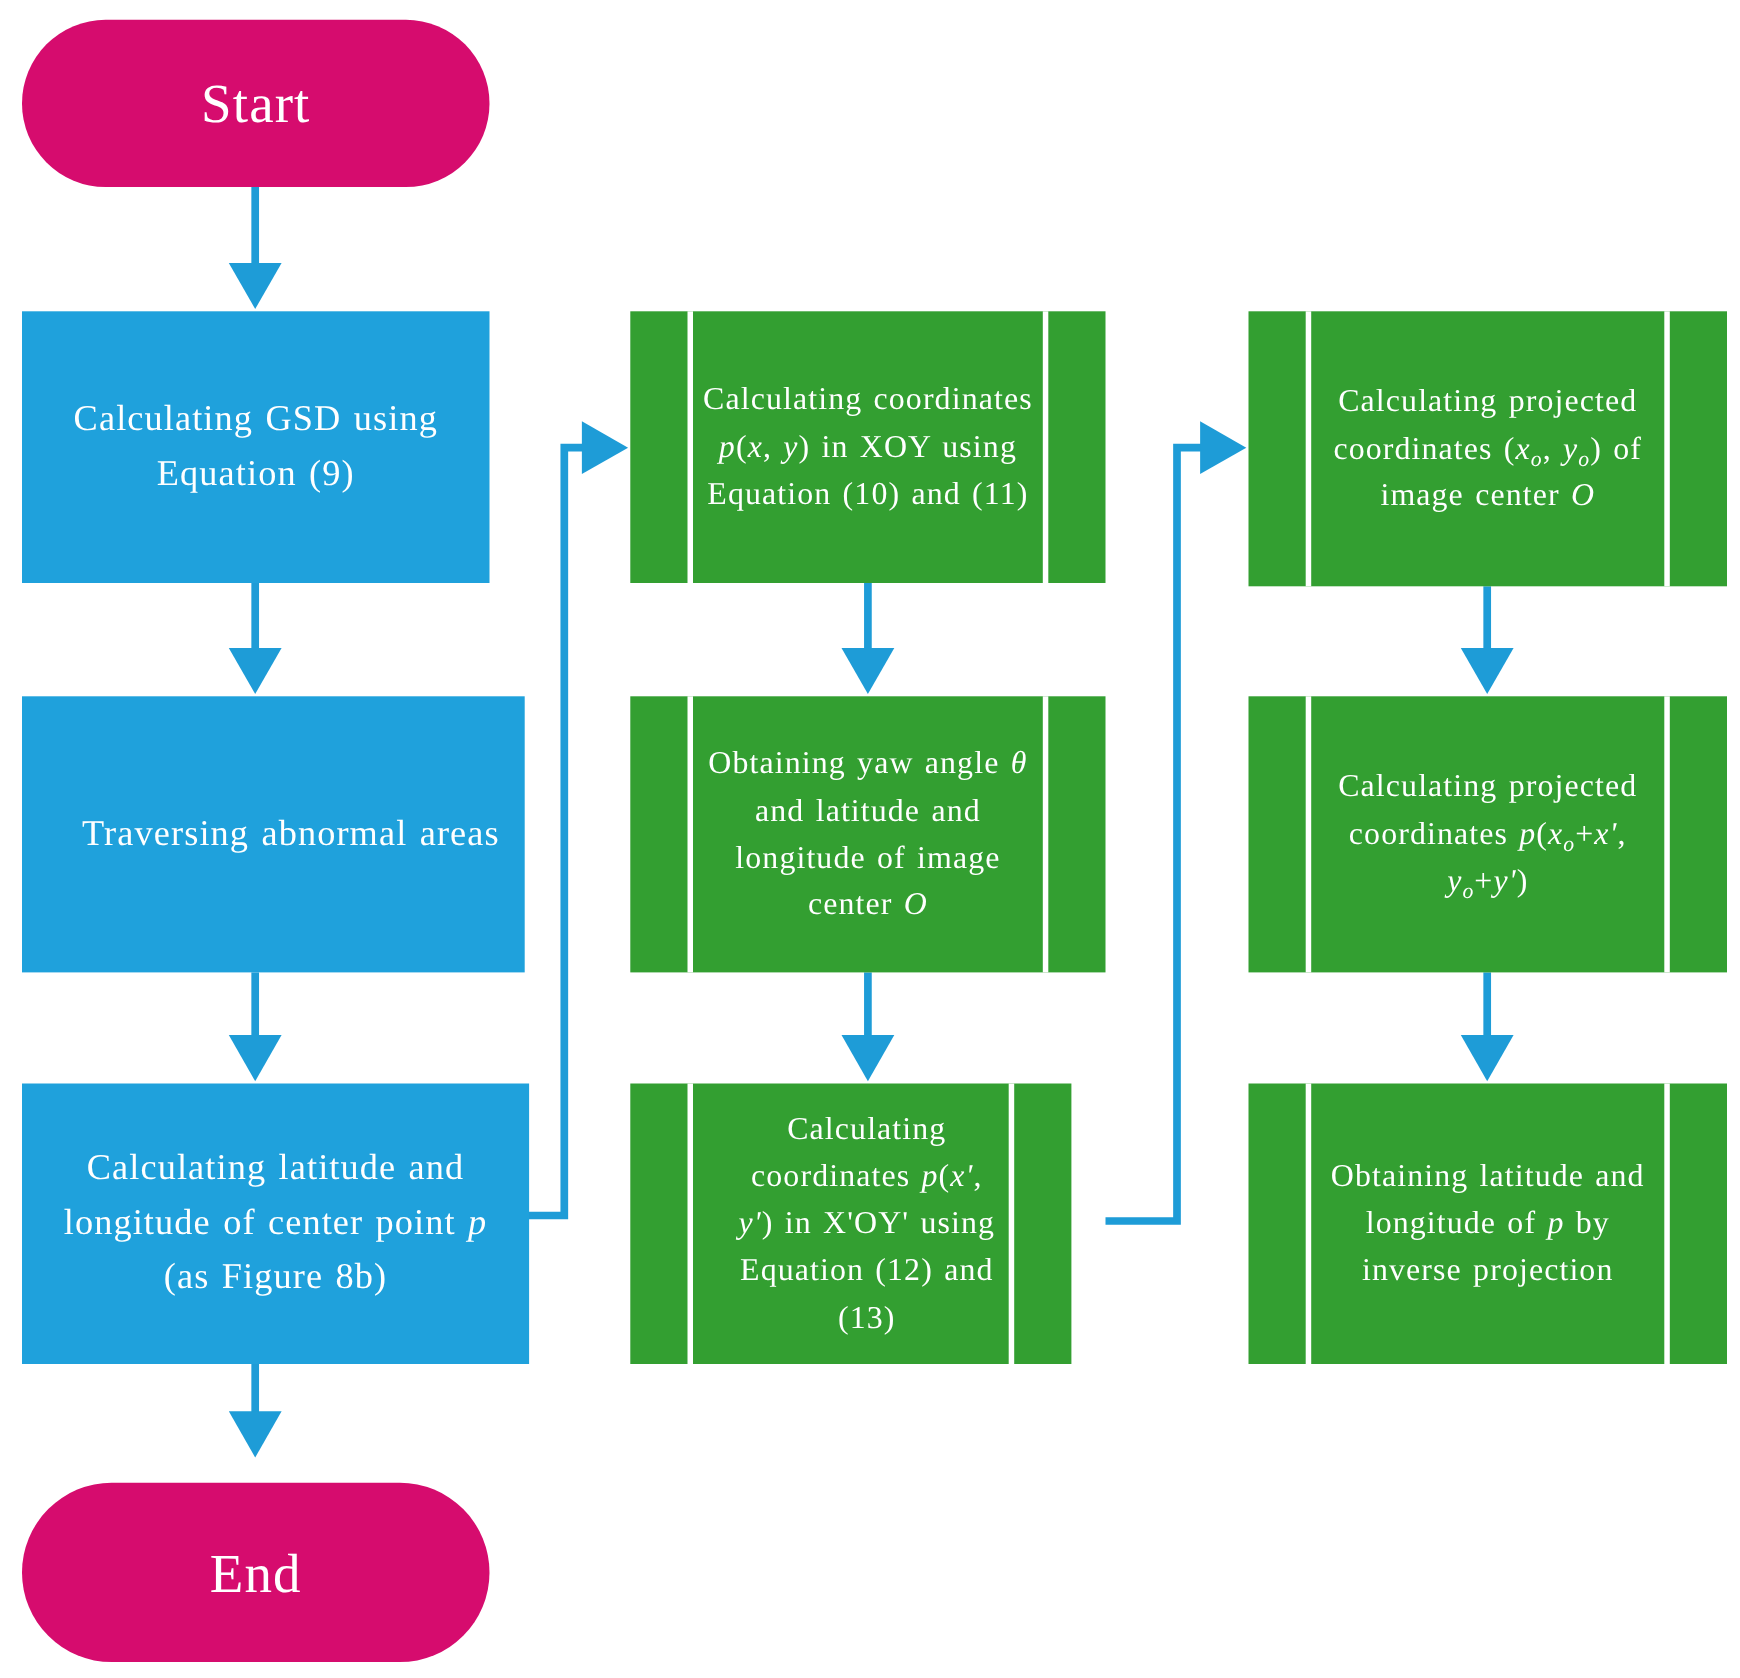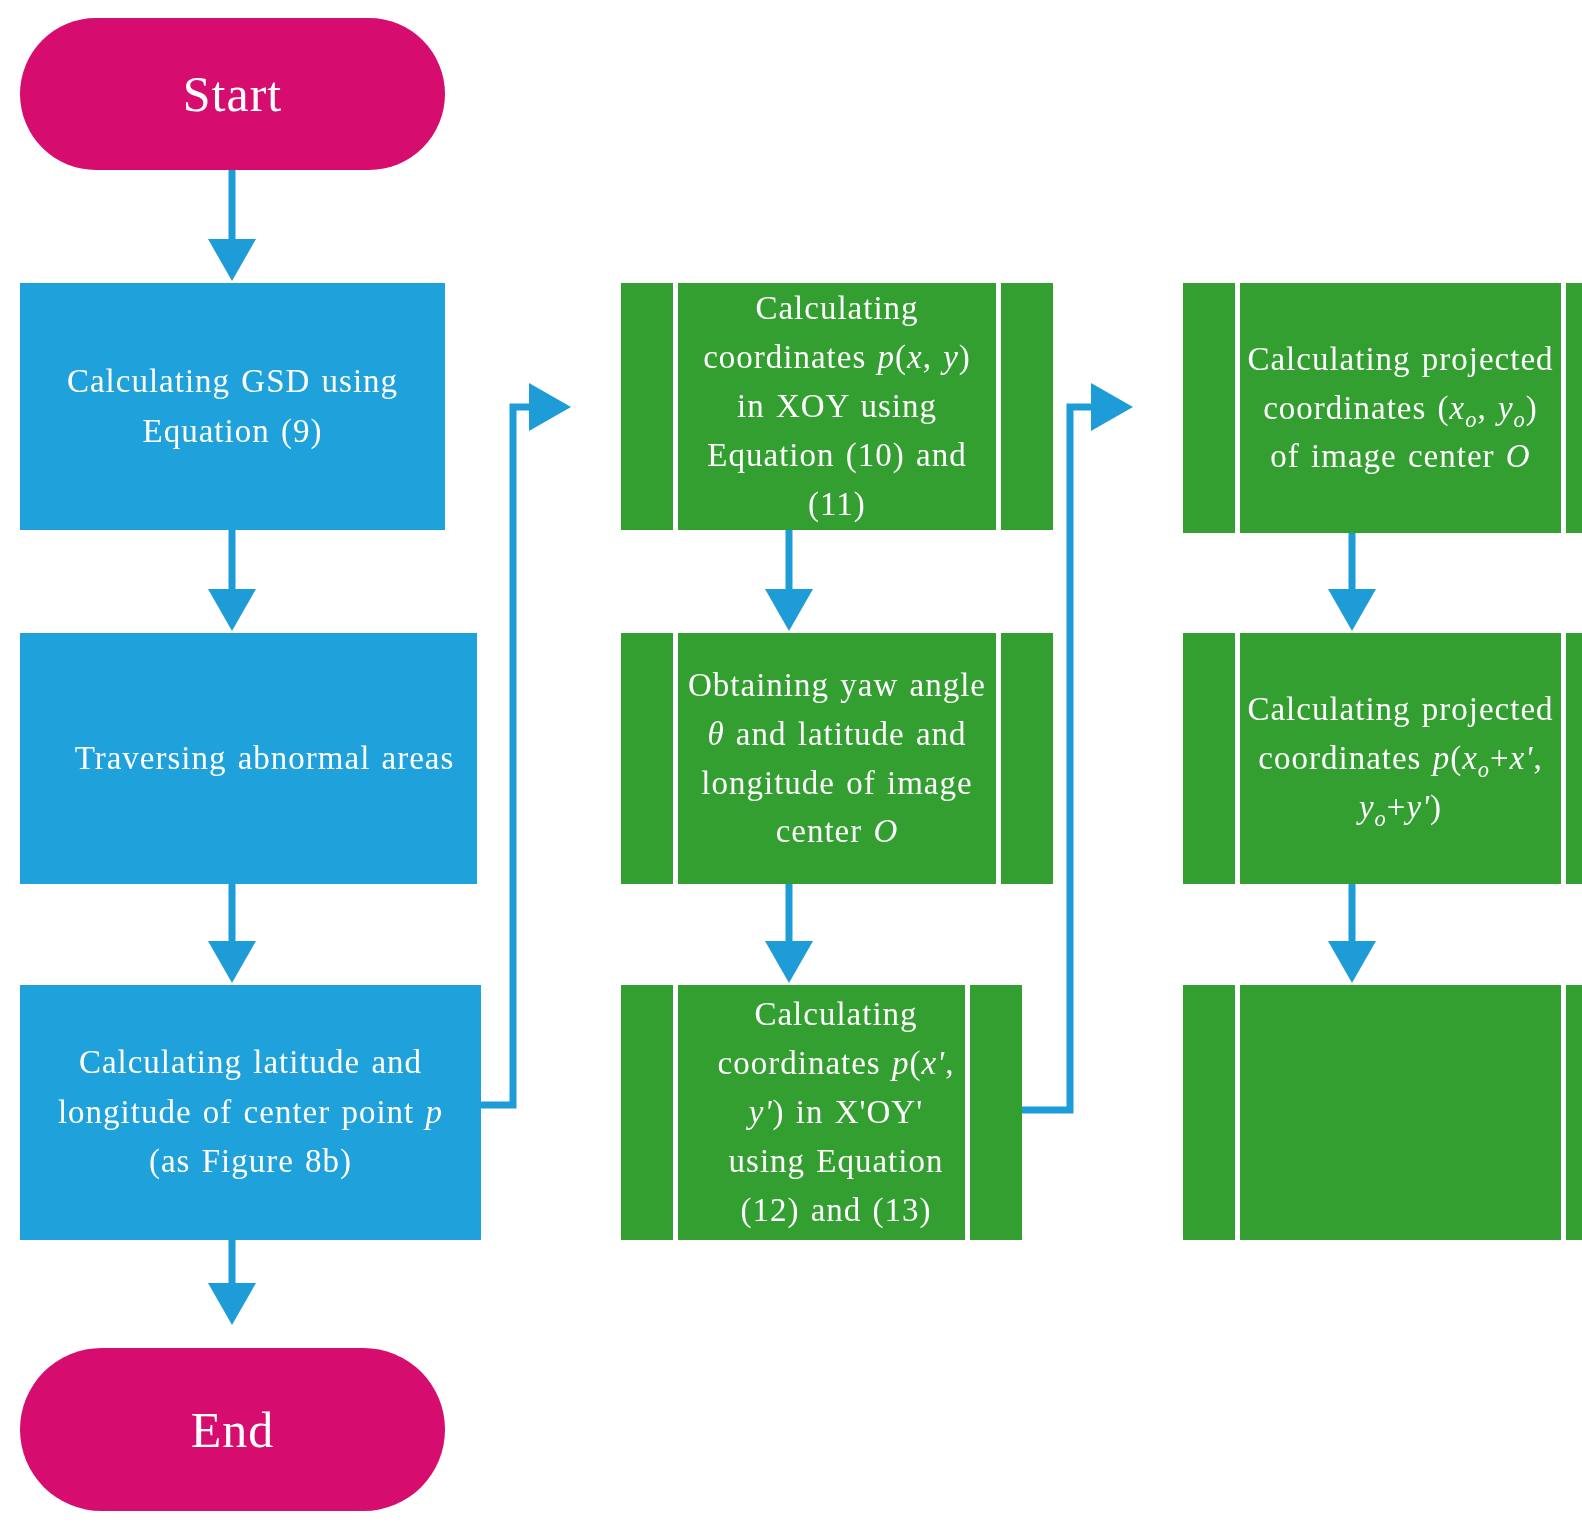--- a/index.html
+++ b/index.html
@@ -18,21 +18,21 @@
   }
   .connectors{position:absolute;left:0;top:0;width:1582px;height:1525px;}
   .connectors line,.connectors path{stroke:var(--arrow);stroke-width:7;fill:none;}
   .connectors polygon{fill:var(--arrow);stroke:none;}
   .node{
     position:absolute;display:flex;align-items:center;justify-content:center;
     text-align:center;color:var(--text);
   }
   .terminal{background:var(--terminal-fill);border-radius:999px;font-size:50px;letter-spacing:1px;}
   .process{background:var(--process-fill);font-size:33px;line-height:1.5;letter-spacing:1px;word-spacing:2px;}
-  .subroutine{background:var(--subroutine-fill);font-size:33px;line-height:1.48;letter-spacing:1px;word-spacing:2px;margin-left:48px;}
+  .subroutine{background:var(--subroutine-fill);font-size:29px;line-height:1.48;letter-spacing:1px;word-spacing:2px;}
   .label{white-space:pre-line;}
   .process .label{padding:0 6px;}
   .subroutine .label{padding:0 64px;}
   .bar{position:absolute;top:0;bottom:0;width:5px;background:var(--background);}
   .bar.left{left:52px;}
   .bar.right{right:52px;}
   i{font-style:italic;}
   sub{font-size:0.68em;line-height:0;}
 </style>
 </head>
@@ -130,15 +130,16 @@
 
   <div class="node subroutine" style="left:1135px;top:633px;width:435px;height:251px;">
     <span class="bar left"></span>
     <span class="bar right"></span>
     <span class="label">Calculating projected coordinates <i>p</i>(<i>x<sub>o</sub></i>+<i>x'</i>, <i>y<sub>o</sub></i>+<i>y'</i>)</span>
   </div>
 
   <div class="node subroutine" style="left:1135px;top:985px;width:435px;height:255px;">
     <span class="bar left"></span>
     <span class="bar right"></span>
+    <span class="label">Obtaining latitude and longitude of <i>p</i> by inverse projection</span>
   </div>
 
 </div>
 
 </body></html>

